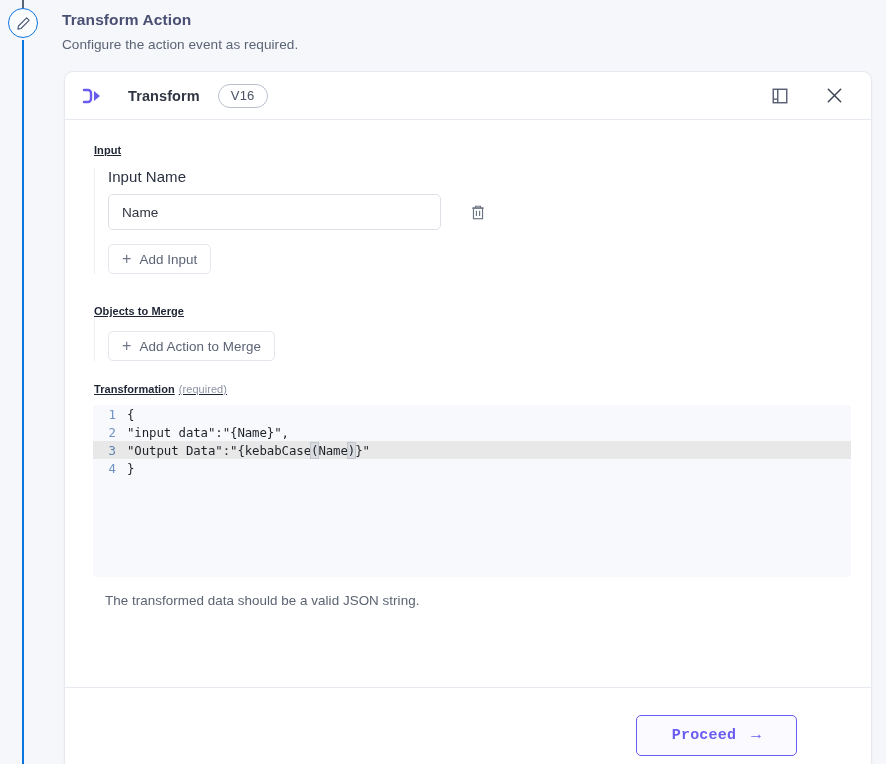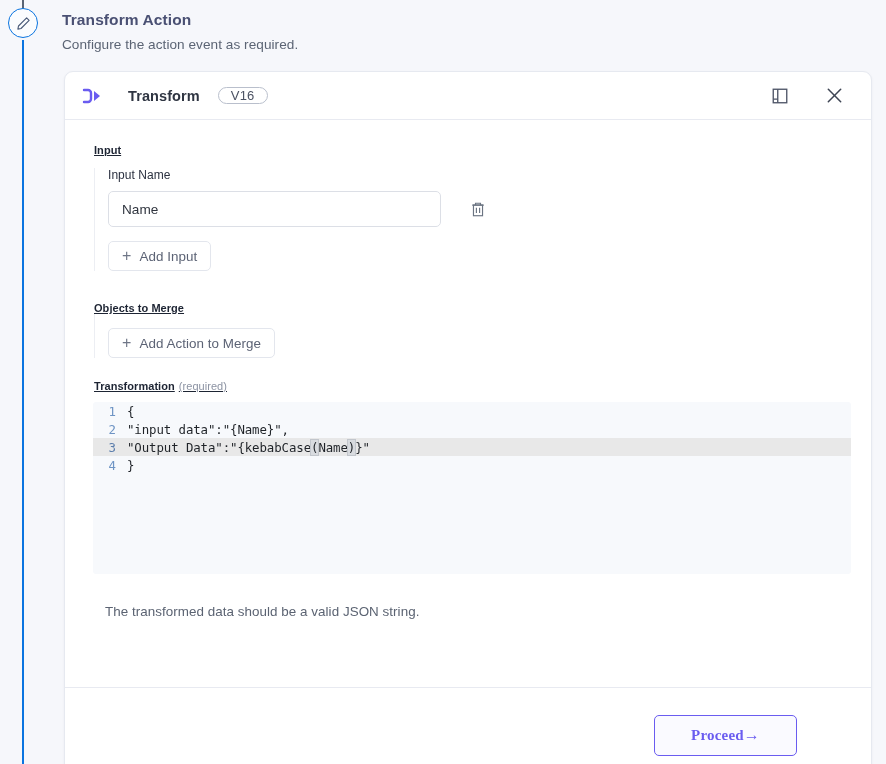--- a/index.html
+++ b/index.html
@@ -97,21 +97,21 @@
   .card-title {
     margin-left: 23px;
     font-size: 14.5px;
     font-weight: bold;
     color: #2f3542;
     letter-spacing: .1px;
   }
   .ver-badge {
     margin-left: 18px;
     min-width: 46px;
-    height: 17px;
+    height: 24px;
     padding: 0 12px;
     border: 1px solid #b9bfcc;
     border-radius: 13px;
     display: flex; align-items: center; justify-content: center;
     font-size: 13px;
     color: #4b5263;
     letter-spacing: .2px;
   }
   .head-spacer { flex: 1 1 auto; }
   .head-btn {
@@ -149,21 +149,21 @@
 
   .field-row {
     display: flex;
     align-items: flex-end;
     margin-top: 12px;
   }
   .field-col { display: flex; flex-direction: column; }
   .field-col.name { width: 333px; }
   .field-col.value { width: 333px; margin-left: 12px; }
   .field-label {
-    font-size: 12px;
+    font-size: 15px;
     color: #2b3140;
     margin-bottom: 9px;
     letter-spacing: .05px;
   }
   .text-input {
     height: 36px;
     border: 1px solid #dcdfe6;
     border-radius: 5px;
     background: #fff;
     font-family: "Liberation Sans", sans-serif;
@@ -241,21 +241,21 @@
     color: #1f2328;
     white-space: pre;
     letter-spacing: -0.1px;
   }
   .bracket-hl {
     background: #d8dbdf;
     outline: 1px solid #c2c6cc;
   }
 
   .helper {
-    margin-top: 30px;
+    margin-top: 16px;
     margin-left: 11px;
     font-size: 13.4px;
     color: #5b6372;
     letter-spacing: .05px;
   }
 
   
   .card-foot {
     position: absolute;
     left: 0; bottom: 0;
@@ -268,27 +268,28 @@
     padding-right: 76px;
   }
   .proceed-btn {
     height: 41px;
     min-width: 143px;
     padding: 0 35px;
     border: 1px solid #6a5cf0;
     border-radius: 5px;
     background: #fafaff;
     color: #6a5cf0;
-    font-family: Liberation Serif, serif;
+    font-family: Liberation Mono, monospace;
     font-size: 15px;
     font-weight: bold;
     letter-spacing: .2px;
     display: inline-flex;
     align-items: center;
     justify-content: center;
+    gap: 15px;
     cursor: pointer;
   }
   .proceed-btn .arrow {
     font-size: 16px;
     font-weight: normal;
     line-height: 1;
   }
 </style>
 </head>
 <body>

